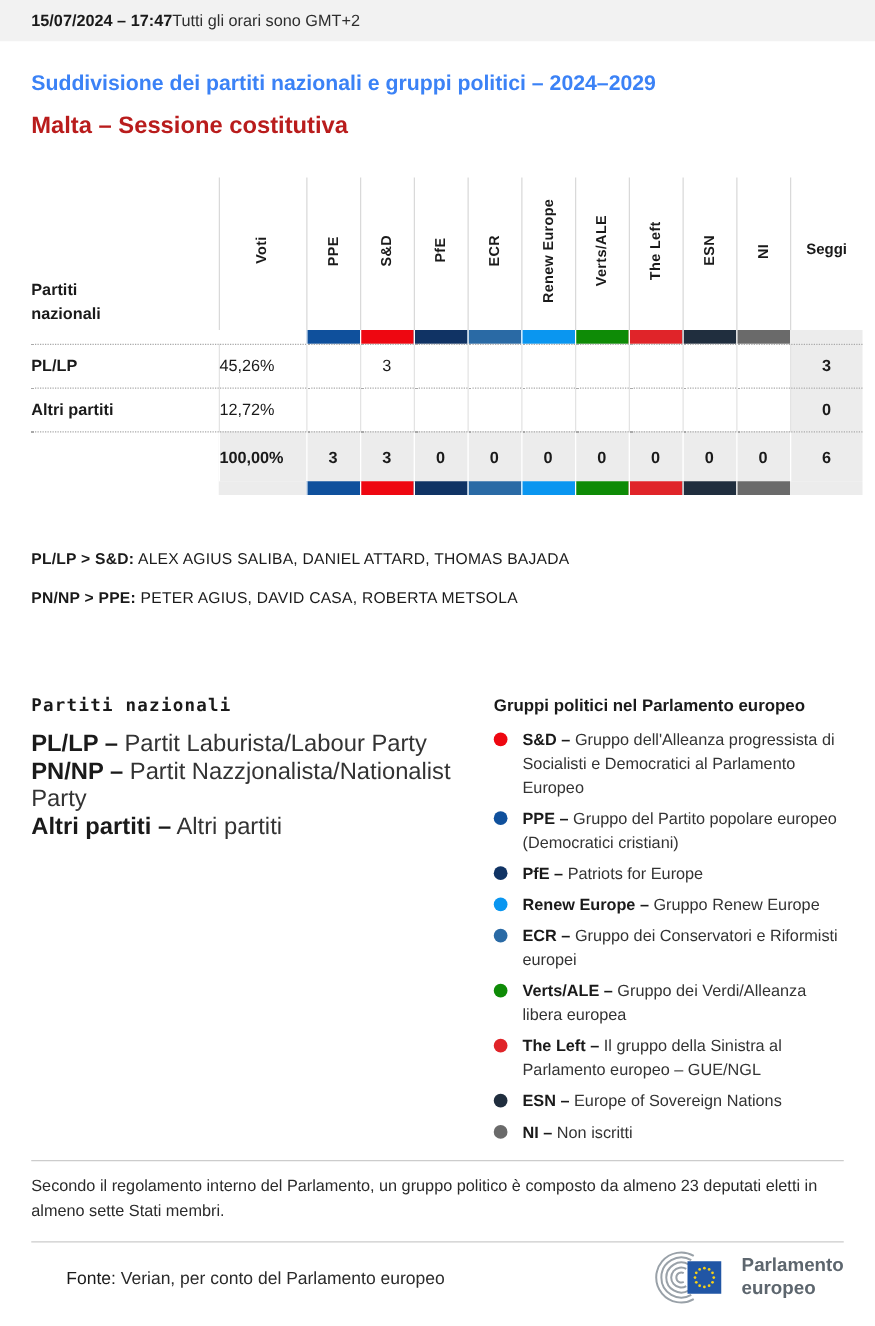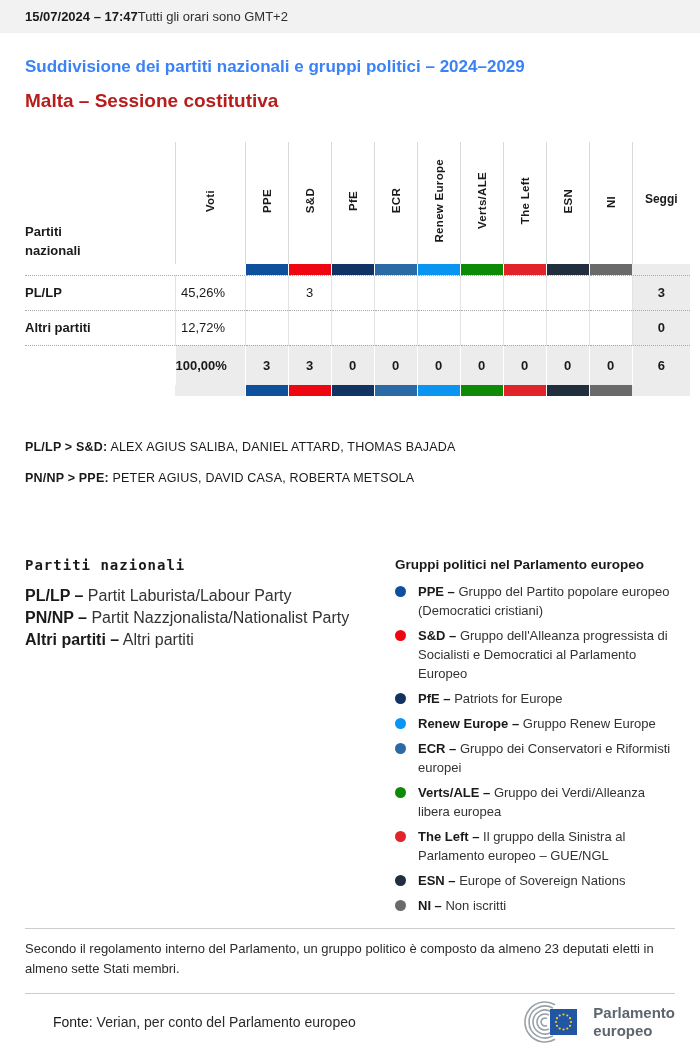--- a/index.html
+++ b/index.html
@@ -51,21 +51,21 @@
 
   .bar-row td { height: 11px; }
   .bar-row td.bar { border-left: 1px solid #ffffff; }
   .graybg { background: #ececec; }
 
   .trow td {
     height: 35px; font-size: 13px; text-align: center;
     border-top: 1px dotted #a9a9a9; border-left: 1px solid #e3e3e3;
   }
   .trow td.party { text-align: left; font-weight: bold; border-left: none; }
-  .trow td.voti  { text-align: center; padding-right: 14px; }
+  .trow td.voti  { text-align: left; padding-right: 14px; }
   .trow td.seggi-val { font-weight: bold; }
 
   .total-row td {
     height: 40px; font-size: 13px; font-weight: bold; text-align: center;
     background: #ececec; border-top: 1px dotted #a9a9a9; border-left: 1px solid #ffffff;
   }
   .total-row td.party { background: #ffffff; border-left: none; }
   .total-row td.voti  { text-align: left; padding-right: 14px; }
 
   
@@ -75,21 +75,21 @@
   .delegation .dlabel { font-weight: bold; }
 
   
   .legends { display: flex; margin: 72px 25px 0; }
   .legend-left { width: 370px; }
   .legend-left h3 {
     margin: 0; font-family: "DejaVu Sans Mono", monospace;
     font-size: 14px; font-weight: bold; letter-spacing: 1px; color: #1a1a1a;
   }
   .legend-left ul { list-style: none; margin: 12px 0 0; padding: 0; }
-  .legend-left li { font-size: 16px; line-height: 22px; color: #333; }
+  .legend-left li { font-size: 19px; line-height: 22px; color: #333; }
   .lcode { font-weight: bold; color: #1a1a1a; }
 
   .legend-right { flex: 1; }
   .legend-right h3 { margin: 0 0 10px; font-size: 13.5px; font-weight: bold; color: #1a1a1a; }
   .legend-right ul { list-style: none; margin: 0; padding: 0; }
   .legend-right li { display: flex; margin-top: 6px; }
   .dot { width: 11px; height: 11px; border-radius: 50%; flex: 0 0 11px; margin: 4px 12px 0 0; }
   .gdesc { font-size: 13px; line-height: 19px; color: #333; max-width: 255px; }
 
   
@@ -253,26 +253,26 @@
         <span class="lcode">Altri partiti –</span>
         <span>Altri partiti</span>
       </li>
     </ul>
   </div>
 
   <div class="legend-right">
     <h3>Gruppi politici nel Parlamento europeo</h3>
     <ul>
       <li>
+        <span class="dot" style="background: rgb(238, 7, 17);"></span>
+        <span class="gdesc"><span class="lcode">S&amp;D –</span> <span>Gruppo dell'Alleanza progressista di Socialisti e Democratici al Parlamento Europeo</span></span>
+      </li>
+      <li>
         <span class="dot" style="background: rgb(15, 80, 156);"></span>
         <span class="gdesc"><span class="lcode">PPE –</span> <span>Gruppo del Partito popolare europeo (Democratici cristiani)</span></span>
-      </li>
-      <li>
-        <span class="dot" style="background: rgb(238, 7, 17);"></span>
-        <span class="gdesc"><span class="lcode">S&amp;D –</span> <span>Gruppo dell'Alleanza progressista di Socialisti e Democratici al Parlamento Europeo</span></span>
       </li>
       <li>
         <span class="dot" style="background: rgb(16, 51, 100);"></span>
         <span class="gdesc"><span class="lcode">PfE –</span> <span>Patriots for Europe</span></span>
       </li>
       <li>
         <span class="dot" style="background: rgb(10, 150, 240);"></span>
         <span class="gdesc"><span class="lcode">Renew Europe –</span> <span>Gruppo Renew Europe</span></span>
       </li>
       <li>

